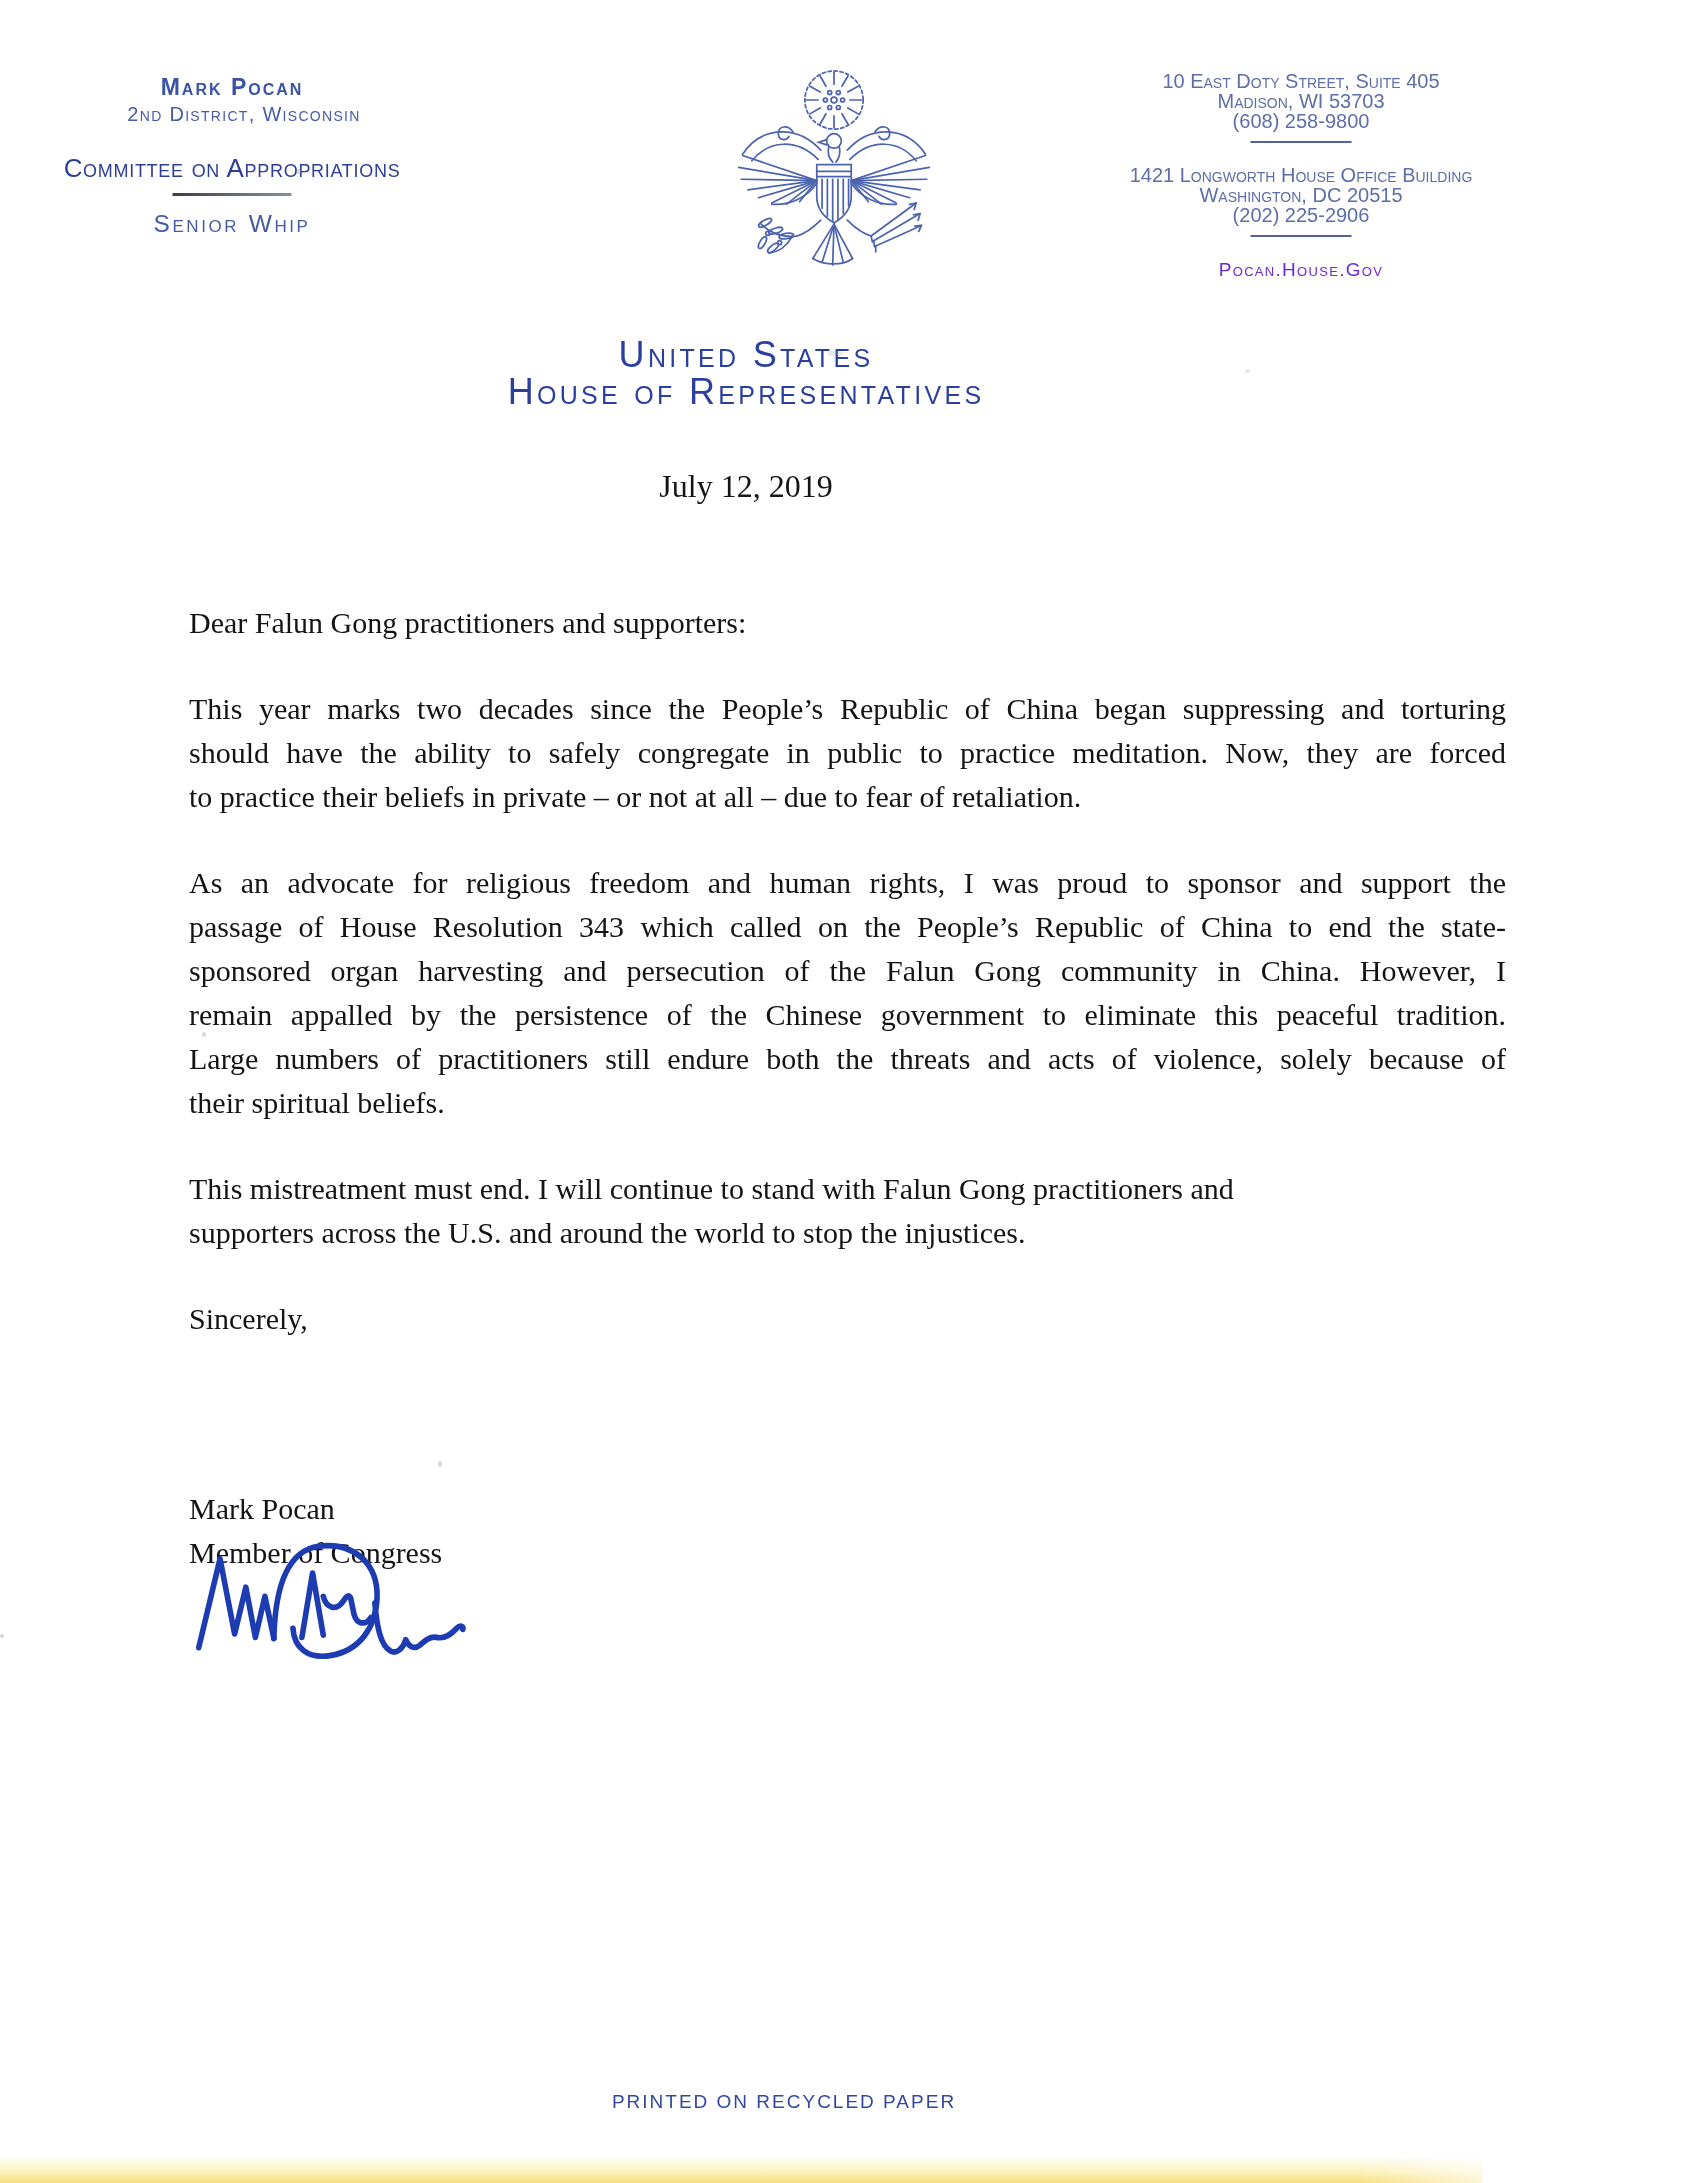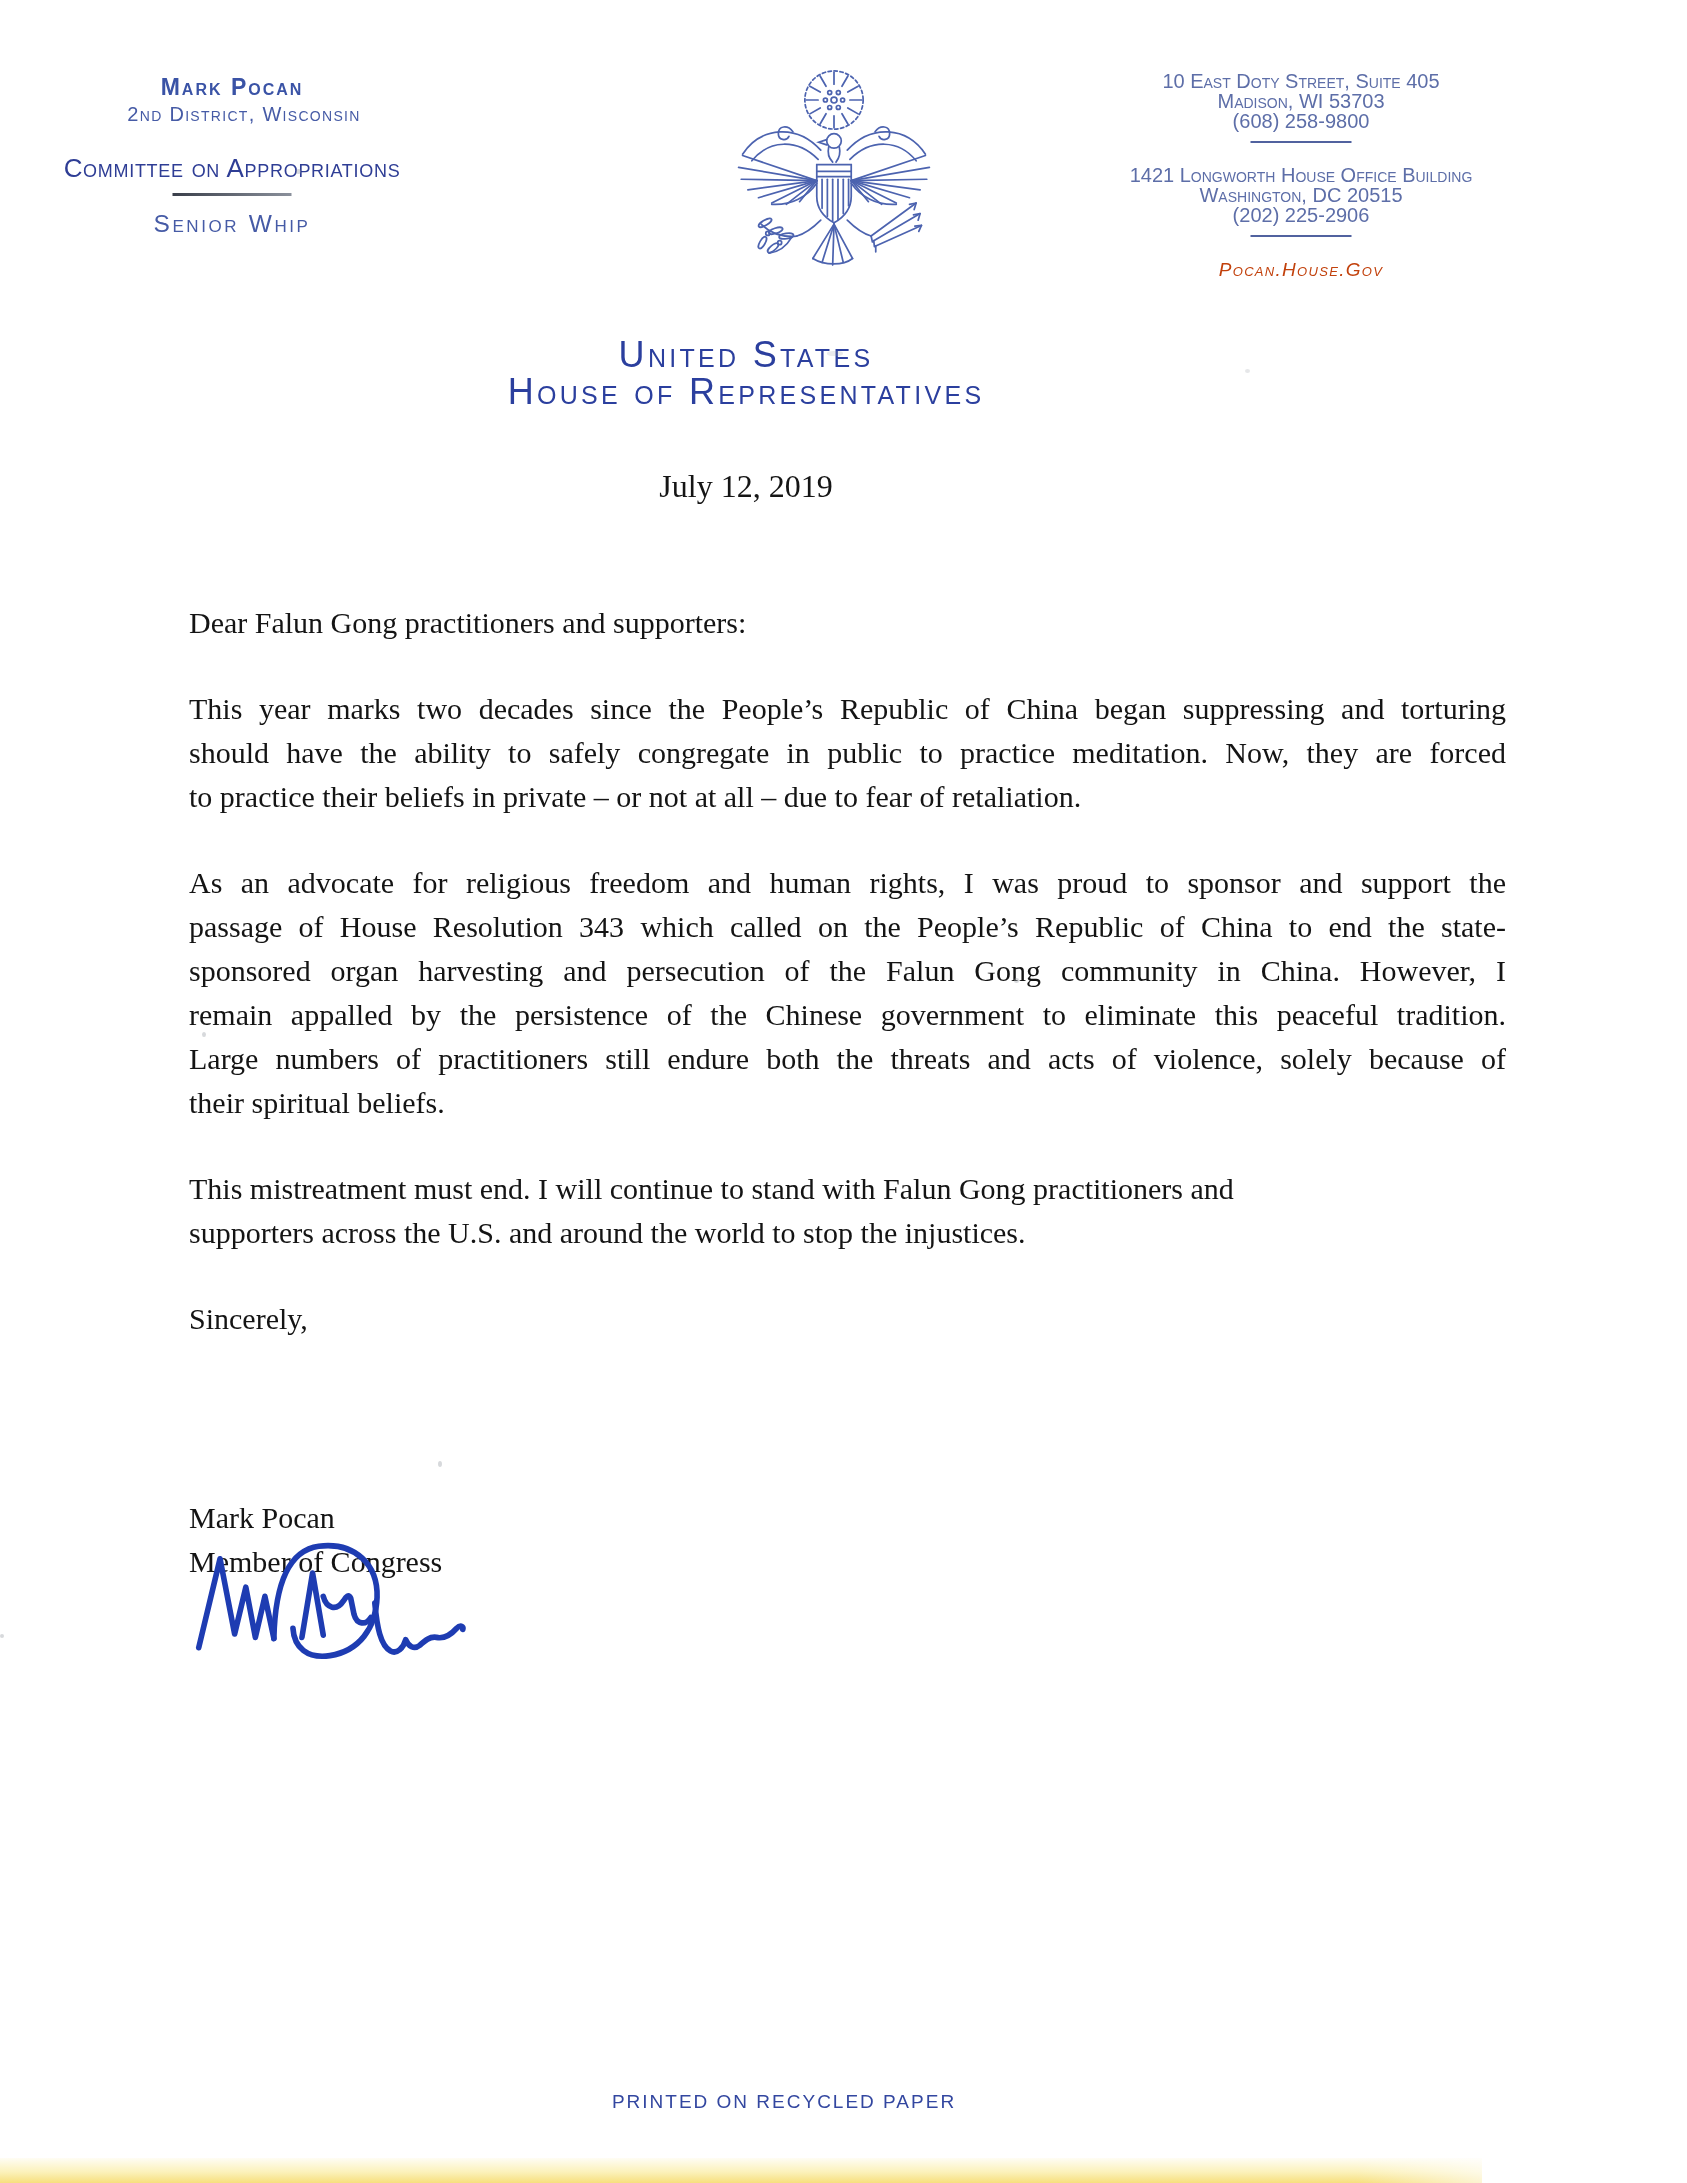--- a/index.html
+++ b/index.html
@@ -21,34 +21,34 @@
   .lh-div-left  { left:232px; top:193px;  width:119px; height:2.6px;
                   background:linear-gradient(to right,#3a3f4a,#8b919c); transform:translateX(-50%); }
   .lh-role      { left:232px; top:210px;  font-size:24.5px; letter-spacing:2.6px; color:#465ba6; }
 
   .addr { color:#5d6ea8; font-size:20px; line-height:20px; }
   .addr-blk1 { left:1301px; top:71px; }
   .addr-blk2 { left:1301px; top:165px; }
   .lh-div-r  { width:101px; height:2px; background:#51629f; transform:translateX(-50%); left:1301px; }
   .lh-div-r1 { top:141px; }
   .lh-div-r2 { top:235px; }
-  .lh-site   { left:1301px; top:259px; font-size:19px; letter-spacing:1.3px; color:#c2410c;font-style:italic; }
+  .lh-site   { left:1301px; top:259px; font-size:19px; letter-spacing:1.3px; color:#6d28d9; }
 
   .title { left:746px; top:336px; font-size:36px; line-height:37px;
            letter-spacing:3.3px; color:#2b3f9e; }
 
   .date  { left:746px; top:468px; font-size:32px; color:#151515; }
 
   
   .body-text { left:189px; top:601px; width:1317px; font-size:30px; line-height:44px; color:#141414; }
   .line { min-height:44px; }
   .just { text-align:justify; text-align-last:justify; }
   .salutation { margin-bottom:42px; }
   .para { margin-bottom:42px; }
-  .closing { margin-bottom:16px; }
+  .closing { margin-bottom:7px; }
   .sig-space { height:139px; }
 
   
   .seal { left:728px; top:67px; width:212px; height:206px; opacity:.92; }
   .signature { left:192px; top:1536px; width:286px; height:131px; }
 
   
   .footer { left:784px; top:2091px; font-family:"Liberation Sans", sans-serif;
             font-size:19px; letter-spacing:2px; color:#3347a0; }
 

